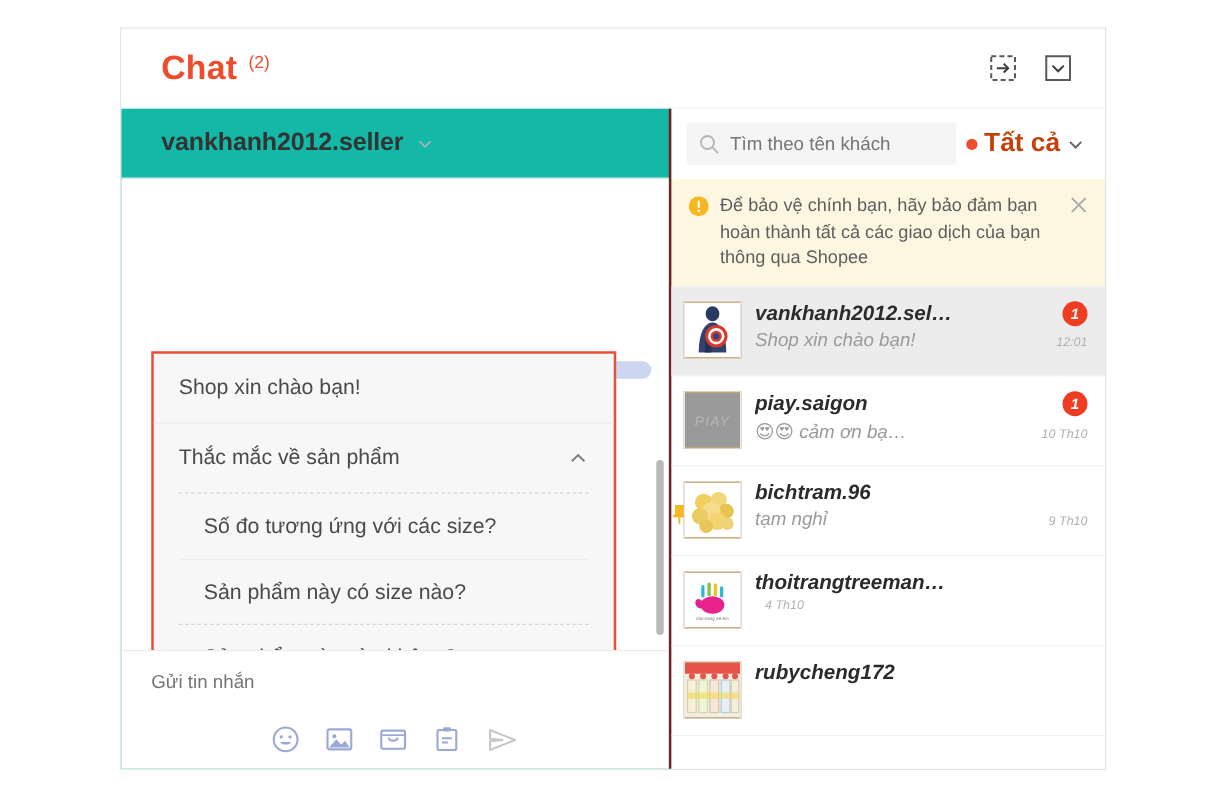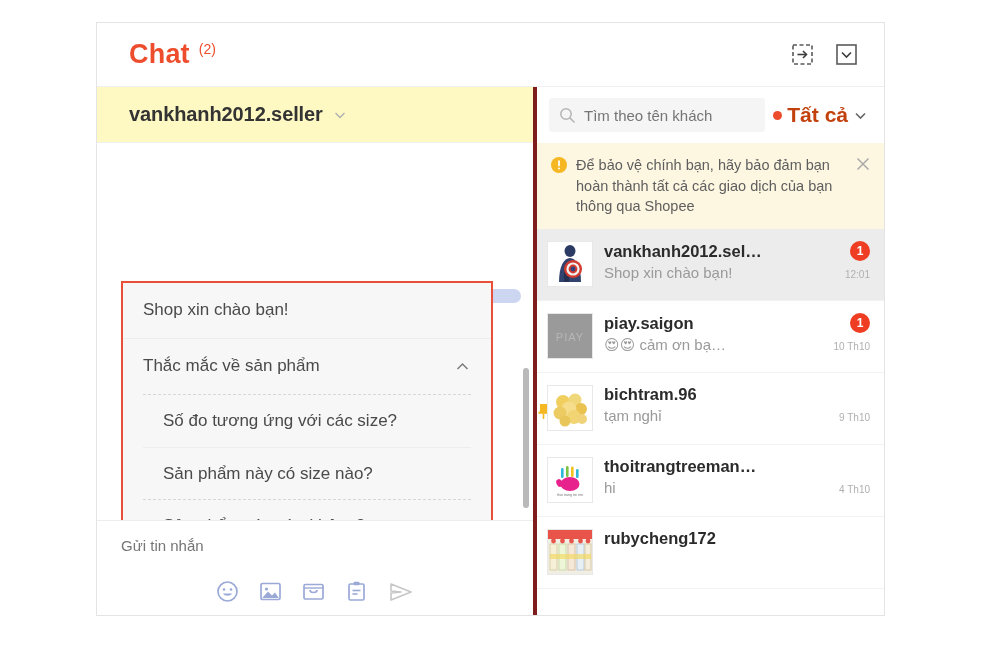--- a/index.html
+++ b/index.html
@@ -57,22 +57,22 @@
 
   
   .body-split { flex: 1 1 auto; display: flex; min-height: 0; }
 
   
   .left-panel {
     width: 440px;
     flex: 0 0 440px;
     display: flex;
     flex-direction: column;
-    border-right: 4px solid #7f1d1d;
-    background: #fef9c3;
+    border-right: 2px solid #7f1d1d;
+    background: #14b8a6;
     position: relative;
     min-height: 0;
   }
   .peer-bar {
     height: 56px;
     flex: 0 0 56px;
     display: flex;
     align-items: center;
     padding: 0 24px 0 32px;
     border-bottom: 1px solid #f0f0f0;
@@ -242,21 +242,21 @@
   }
   .notice-icon { flex: 0 0 auto; margin-top: 2px; }
   .notice-text {
     flex: 1 1 auto;
     font-size: 14.5px;
     line-height: 1.43;
     color: #5e5e5e;
   }
   .notice-close { flex: 0 0 auto; color: #a9a9a9; cursor: pointer; display:flex; }
 
-  .conv-list { flex: 1 1 auto; overflow: hidden; position: relative; }
+  .conv-list { flex: 1 1 auto; overflow: hidden; position: relative; font-style: italic; }
   .conv-row {
     display: flex;
     align-items: flex-start;
     padding: 12px 14px 12px 10px;
     gap: 11px;
     border-bottom: 1px solid #f2f2f2;
     cursor: pointer;
     position: relative;
     height: 72px;
   }
@@ -545,21 +545,20 @@
                 <ellipse cx="22" cy="26" rx="9.5" ry="7" fill="#e8228c"></ellipse>
                 <ellipse cx="11.5" cy="25" rx="3" ry="4" fill="#e8228c" transform="rotate(-28 11.5 25)"></ellipse>
                 <text x="22" y="38" font-family="Liberation Sans, sans-serif" font-size="3.6" fill="#777" text-anchor="middle">thoi trang tre em</text>
               </svg>
             </span>
             <span class="conv-main">
               <span class="conv-top">
                 <span class="conv-name">thoitrangtreeman…</span>
               </span>
               <span class="conv-bottom">
-                <span class="conv-preview">hi</span>
                 <span class="conv-time">4 Th10</span>
               </span>
             </span>
           </div>
           <div class="conv-row">
             <span class="avatar">
               <svg width="44" height="44" viewBox="0 0 44 44">
                 <rect width="44" height="44" fill="#f1efe4"></rect>
                 <rect x="0" y="0" width="44" height="9" fill="#e8544a"></rect>
                 <g>

